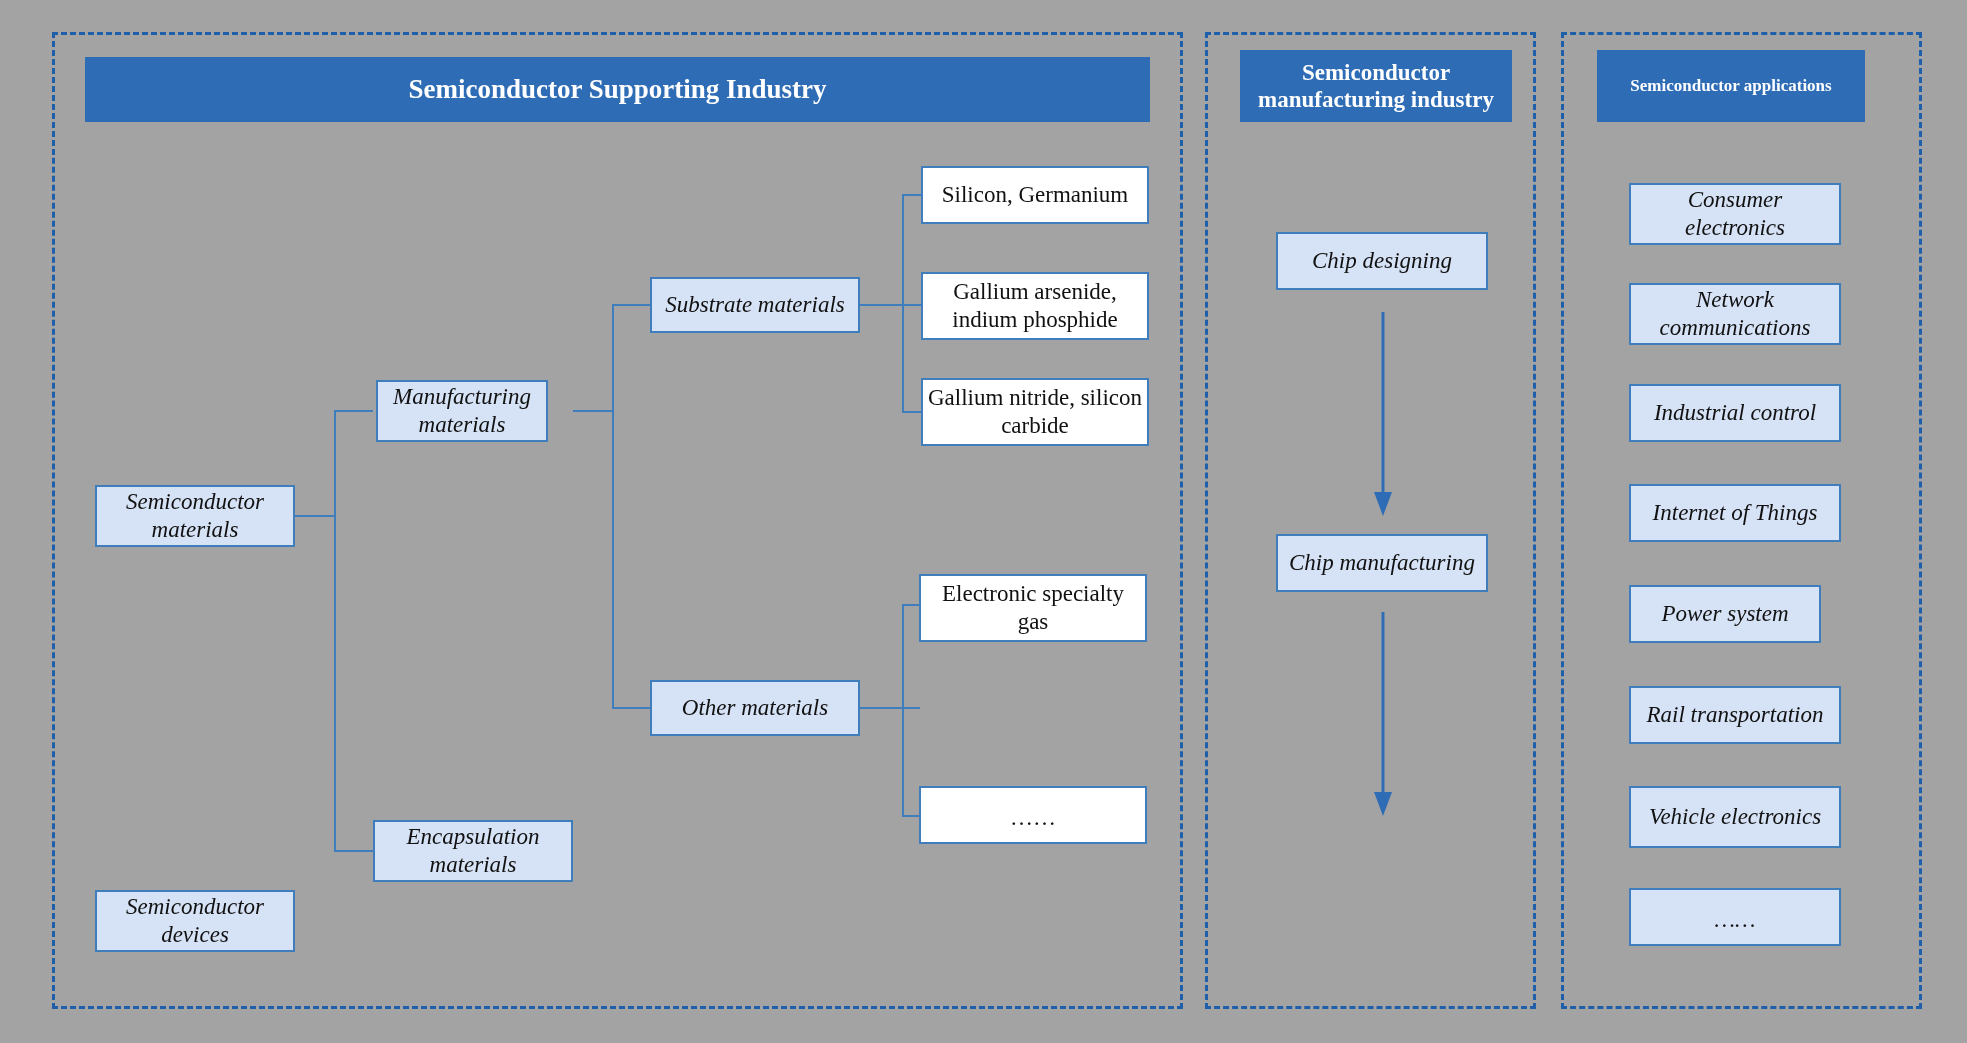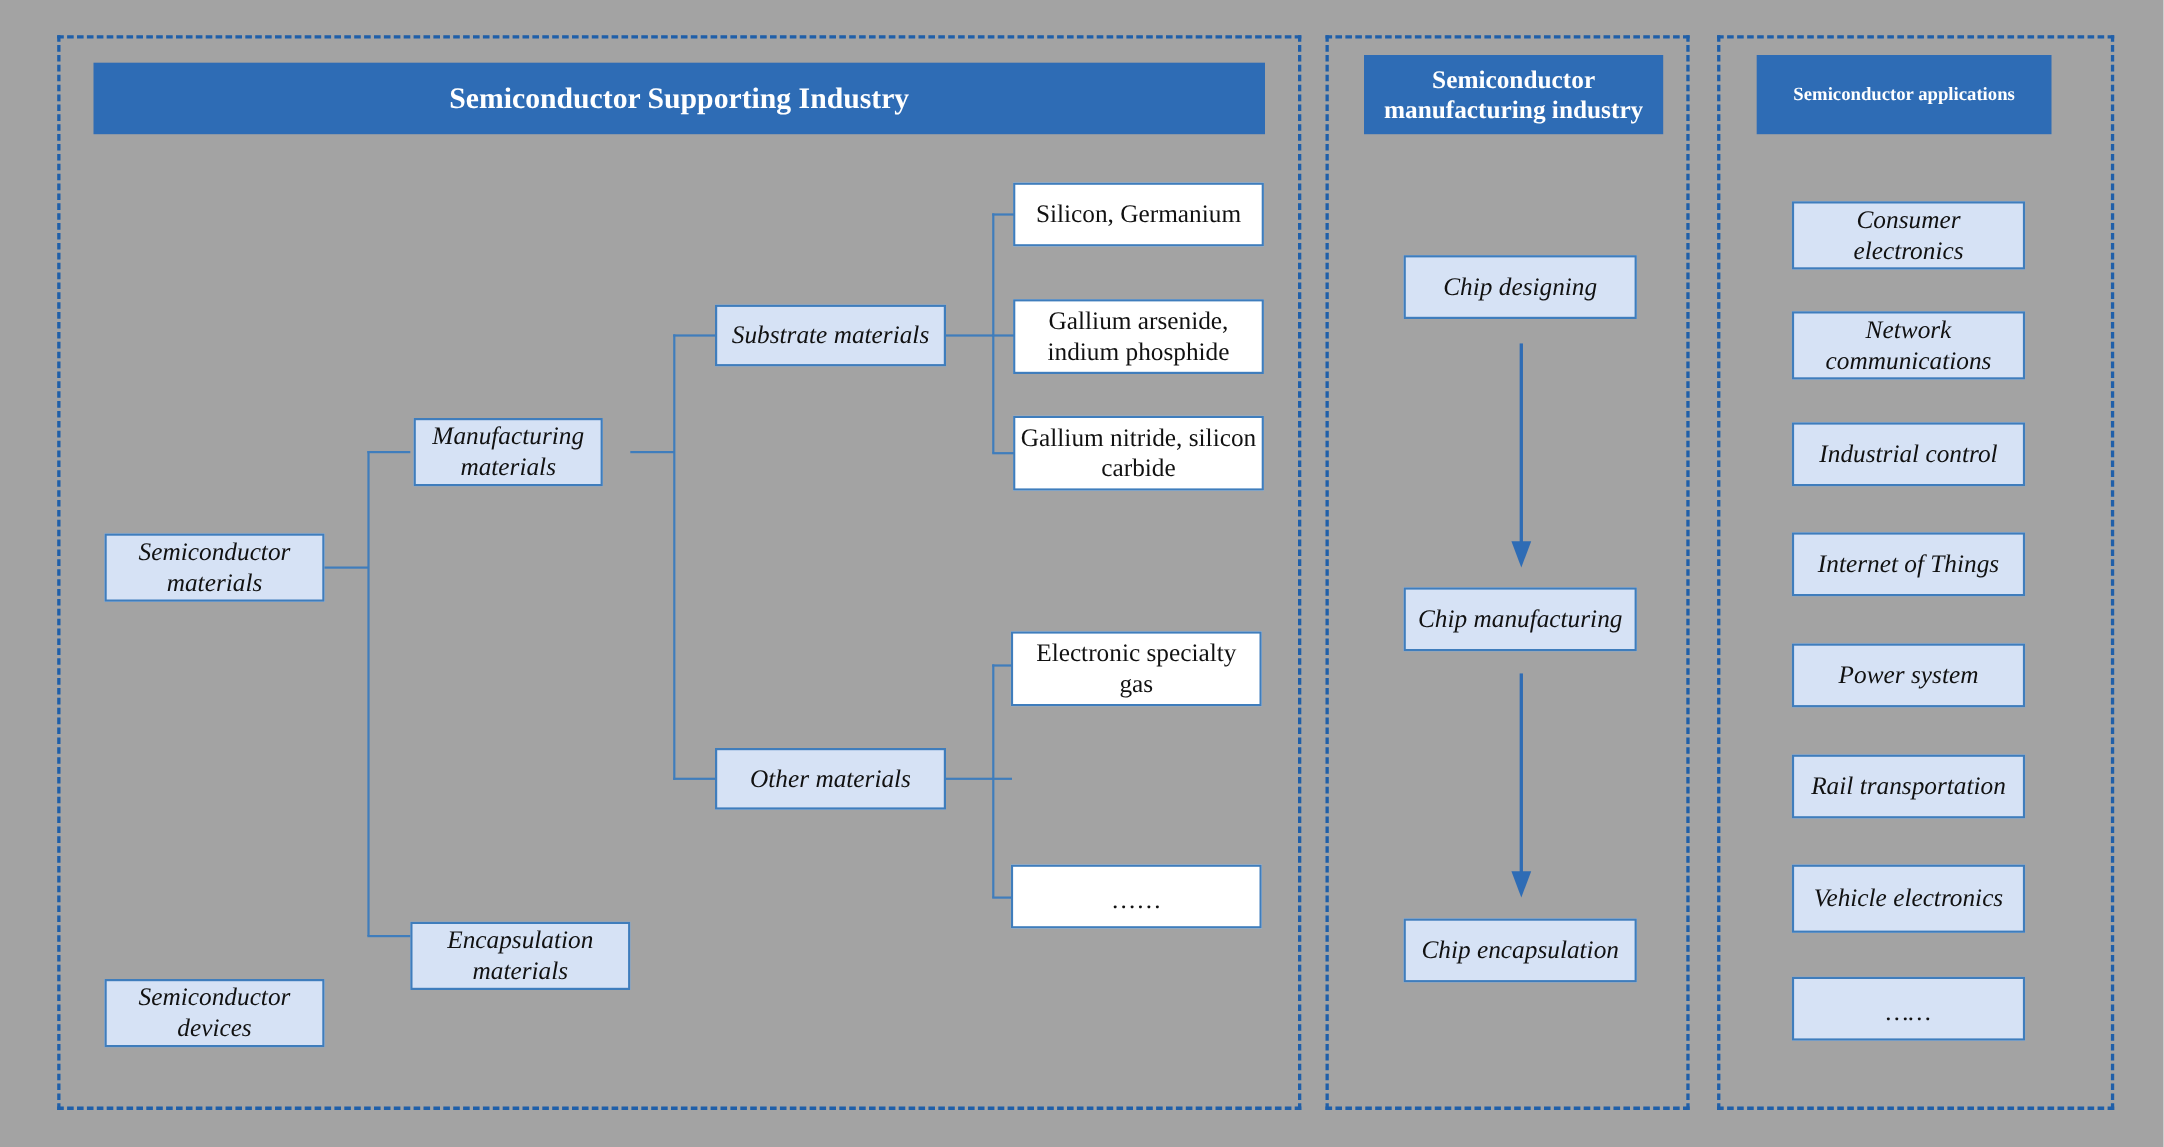--- a/index.html
+++ b/index.html
@@ -84,21 +84,21 @@
   <div class="panel" id="panel-support"></div>
 
   <div class="col-header" id="header-support">Semiconductor Supporting Industry</div>
 
   <div class="node fill" style="left:95px; top:485px; width:200px; height:62px;">Semiconductor materials</div>
 
   <div class="node fill" style="left:95px; top:890px; width:200px; height:62px;">Semiconductor devices</div>
 
   <div class="node fill" style="left:376px; top:380px; width:172px; height:62px;">Manufacturing materials</div>
 
-  <div class="node fill" style="left:373px; top:820px; width:200px; height:62px;margin-top:18px;">Encapsulation materials</div>
+  <div class="node fill" style="left:373px; top:820px; width:200px; height:62px;">Encapsulation materials</div>
 
   <div class="node fill" style="left:650px; top:277px; width:210px; height:56px;">Substrate materials</div>
 
   <div class="node fill" style="left:650px; top:680px; width:210px; height:56px;">Other materials</div>
 
   <div class="node white" style="left:921px; top:166px; width:228px; height:58px;">Silicon, Germanium</div>
 
   <div class="node white" style="left:921px; top:272px; width:228px; height:68px;">Gallium arsenide, indium phosphide</div>
 
   <div class="node white" style="left:921px; top:378px; width:228px; height:68px;">Gallium nitride, silicon carbide</div>
@@ -131,21 +131,20 @@
   <div class="ln h" style="left:902px; top:815px; width:18px;"></div>
 
   <div class="panel" id="panel-manuf"></div>
 
   <div class="col-header" id="header-manuf">Semiconductor manufacturing industry</div>
 
   <div class="node fill" style="left:1276px; top:232px; width:212px; height:58px;">Chip designing</div>
 
   <div class="node fill" style="left:1276px; top:534px; width:212px; height:58px;">Chip manufacturing</div>
 
-  <div class="node fill" style="left:1276px; top:835px; width:212px; height:58px;">Chip encapsulation</div>
 
   <div class="arrow-wrap" style="left:1368px; top:312px;">
     <svg width="30" height="206" viewBox="0 0 30 206">
       <line x1="15" y1="0" x2="15" y2="186" stroke="#2e6cb5" stroke-width="3"></line>
       <polygon points="15,204 6,180 24,180" fill="#2e6cb5"></polygon>
     </svg>
   </div>
 
   <div class="arrow-wrap" style="left:1368px; top:612px;">
     <svg width="30" height="206" viewBox="0 0 30 206">
@@ -159,21 +158,21 @@
   <div class="col-header" id="header-apps">Semiconductor applications</div>
 
   <div class="node fill" style="left:1629px; top:183px; width:212px; height:62px;">Consumer electronics</div>
 
   <div class="node fill" style="left:1629px; top:283px; width:212px; height:62px;">Network communications</div>
 
   <div class="node fill" style="left:1629px; top:384px; width:212px; height:58px;">Industrial control</div>
 
   <div class="node fill" style="left:1629px; top:484px; width:212px; height:58px;">Internet of Things</div>
 
-  <div class="node fill" style="left:1629px; top:585px; width:212px; height:58px;">Power system</div>
+  <div class="node fill" style="left:1629px; top:585px; width:192px; height:58px;">Power system</div>
 
   <div class="node fill" style="left:1629px; top:686px; width:212px; height:58px;">Rail transportation</div>
 
   <div class="node fill" style="left:1629px; top:786px; width:212px; height:62px;">Vehicle electronics</div>
 
   <div class="node fill dots" style="left:1629px; top:888px; width:212px; height:58px;">……</div>
 
 </div>
 
 </body></html>

